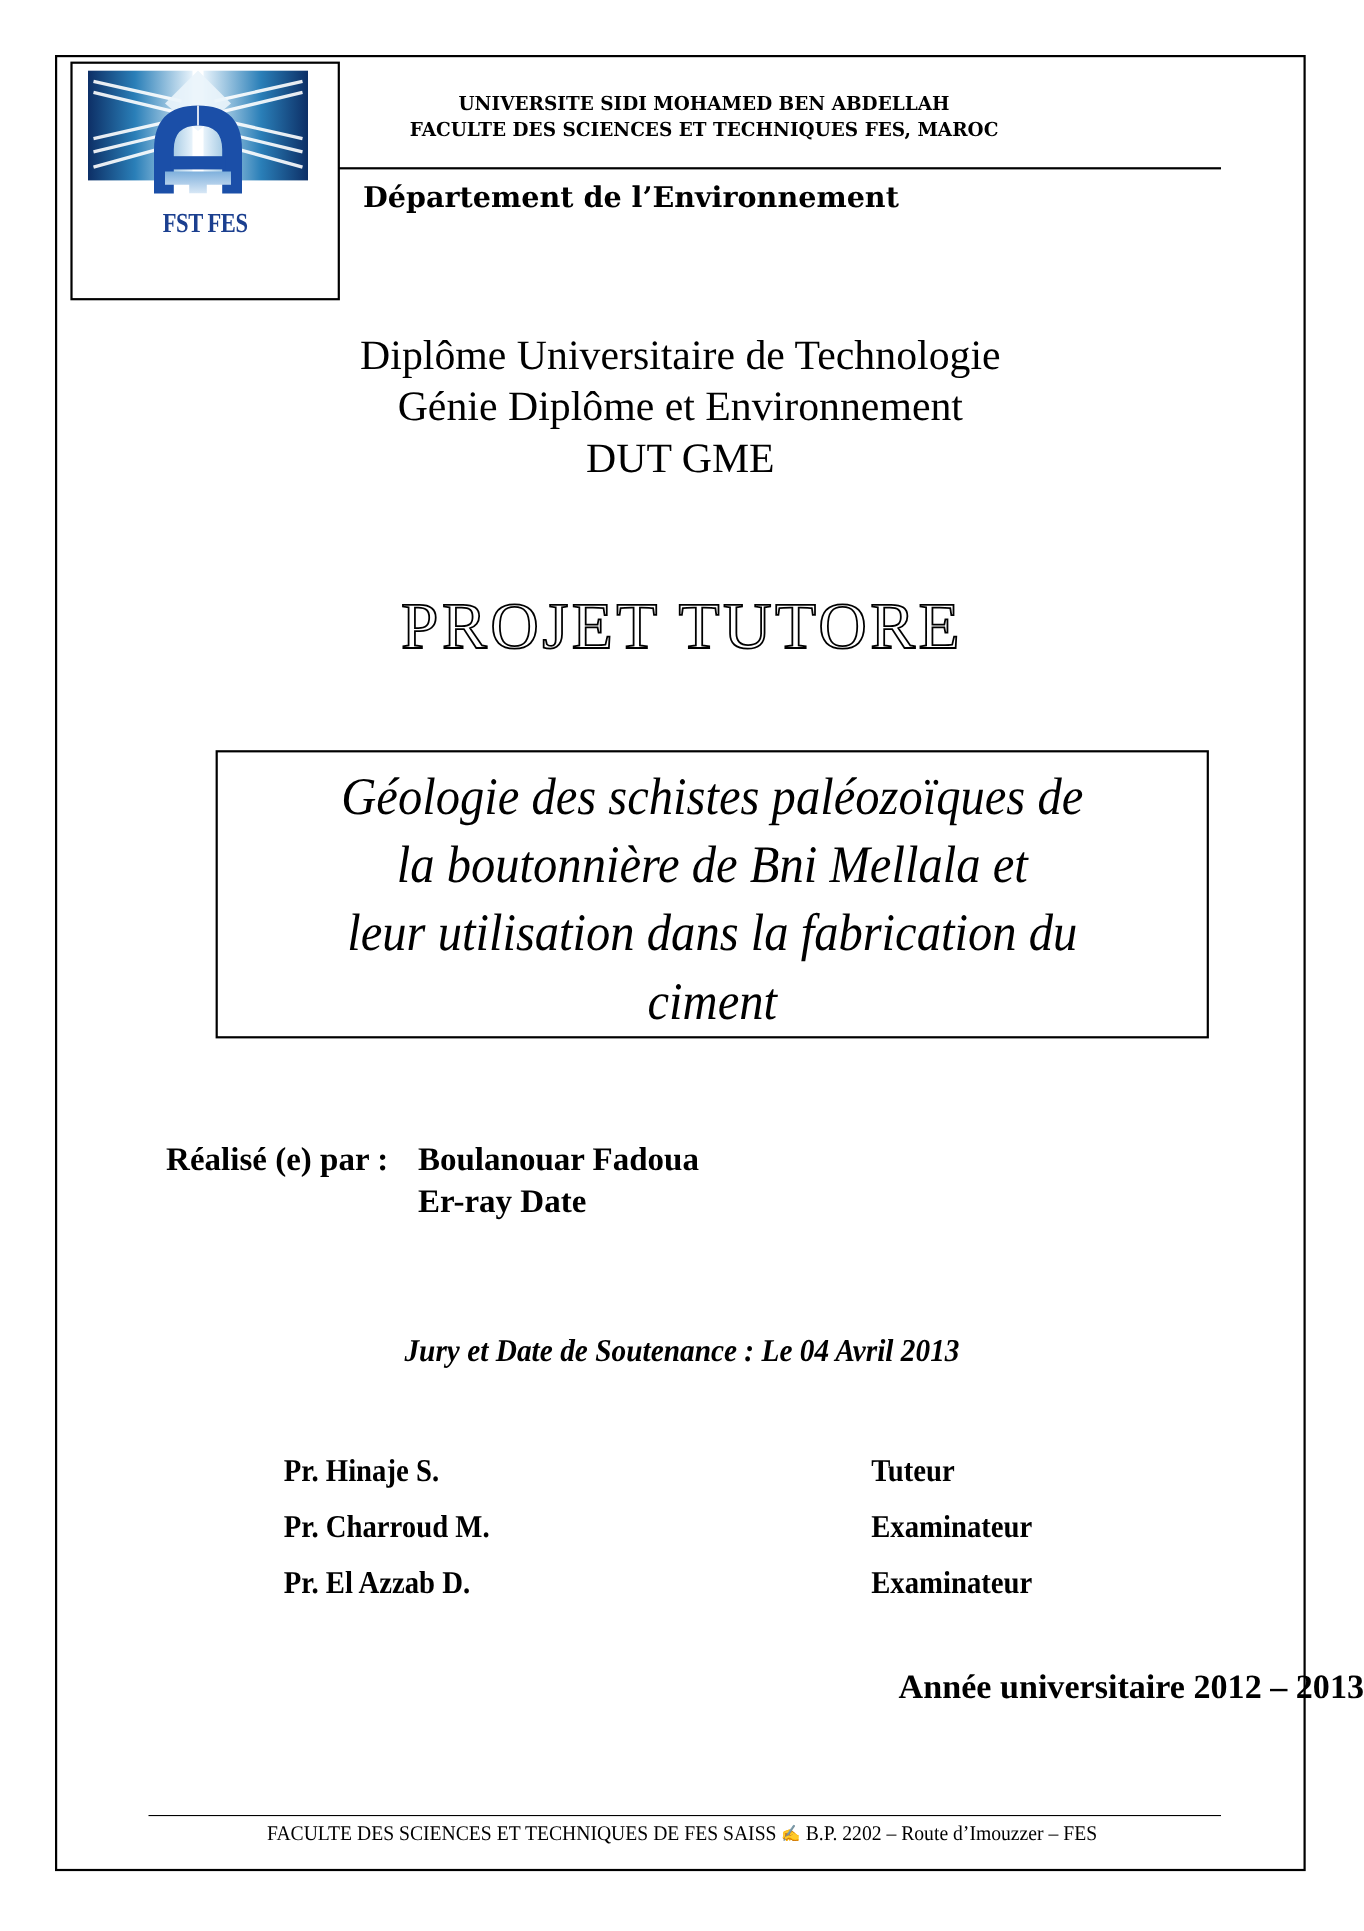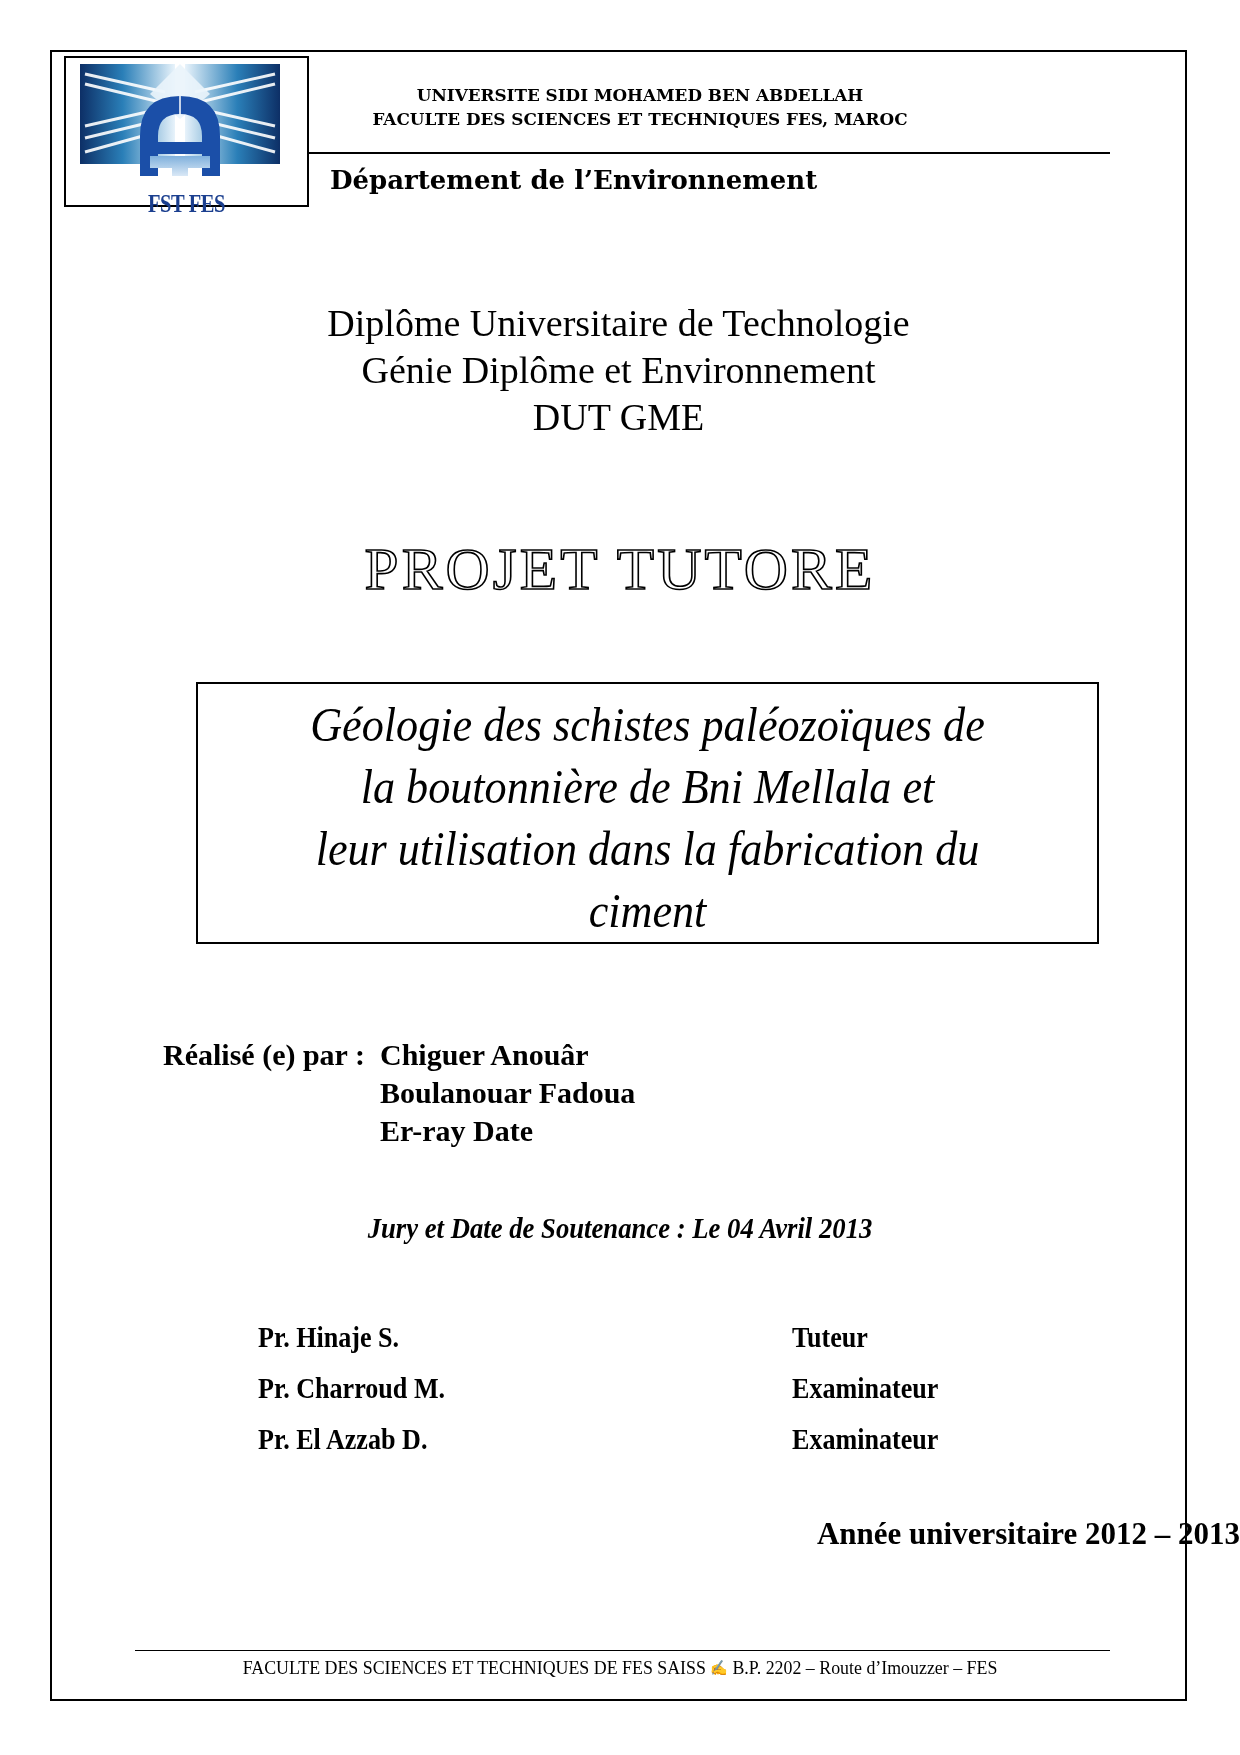--- a/index.html
+++ b/index.html
@@ -1,30 +1,30 @@
 <!DOCTYPE html>
 <html><head>
 <meta charset="utf-8">
 <style>
   html, body { margin:0; padding:0; background:#ffffff; }
   body { width:1240px; height:1755px; position:relative; overflow:hidden; color:#000; font-family:"Liberation Serif", serif; }
   .page-border { position:absolute; left:50px; top:50px; width:1137px; height:1651px; border:2px solid #000; box-sizing:border-box; }
-  .logo-box { position:absolute; left:64px; top:56px; width:245px; height:151px; border:2px solid #000; box-sizing:border-box; background:#fff; }
+  .logo-box { position:absolute; left:64px; top:56px; width:245px; height:217px; border:2px solid #000; box-sizing:border-box; background:#fff; }
   .logo-art { position:absolute; left:14px; top:6px; width:200px; height:112px; }
   .logo-text { position:absolute; left:0; width:100%; top:132px; text-align:center; font-family:"Liberation Serif", serif; font-weight:bold; font-size:25px; color:#1b3f8f; letter-spacing:-0.5px; transform:scaleX(0.82); }
   .univ { position:absolute; left:310px; width:660px; top:83px; text-align:center; font-family:"DejaVu Serif", serif; font-weight:bold; font-size:17.5px; line-height:24px; transform:scaleX(0.96); }
   .head-rule { position:absolute; left:308px; top:152px; width:802px; height:0; border-top:2px solid #000; }
   .dept { position:absolute; left:330px; width:580px; top:162px; font-family:"DejaVu Serif", serif; font-weight:bold; font-size:26px; line-height:36px; }
   .diploma { position:absolute; left:0; width:1237px; top:300px; text-align:center; font-size:38px; line-height:47px; }
   .projet { position:absolute; left:0; width:1240px; top:535px; text-align:center; font-family:"Liberation Serif", serif; font-size:60px; letter-spacing:3px; color:#fff; -webkit-text-stroke:1.6px #000; transform:scaleX(1.02); }
   .title-box { position:absolute; left:196px; top:682px; width:903px; height:262px; border:2px solid #000; box-sizing:border-box; }
   .title-text { position:absolute; left:0; right:0; top:10px; text-align:center; font-style:italic; font-size:48px; line-height:62px; transform:scaleX(0.92); }
   .title-text div { white-space:nowrap; }
   .authors { position:absolute; left:147px; top:1036px; font-weight:bold; font-size:30px; line-height:38px; }
-  .authors .label { position:absolute; left:16px; top:0; white-space:nowrap; }
+  .authors .label { position:absolute; left:4px; top:0; white-space:nowrap; }
   .authors .names { position:absolute; left:233px; top:0; white-space:nowrap; }
   .jury-date { position:absolute; left:0; width:1240px; top:1212px; text-align:center; font-style:italic; font-weight:bold; font-size:29px; transform:scaleX(0.92); }
   .jury { position:absolute; left:258px; top:1312px; font-weight:bold; font-size:29px; line-height:51px; }
   .jury .row { position:relative; height:51px; width:800px; }
   .jury .pname { position:absolute; left:0; white-space:nowrap; transform:scaleX(0.9); transform-origin:left; }
   .jury .prole { position:absolute; left:534px; white-space:nowrap; transform:scaleX(0.9); transform-origin:left; }
   .year { position:absolute; left:0; width:1240px; top:1516px; text-align:right; font-weight:bold; font-size:31px; }
   .foot-rule { position:absolute; left:135px; top:1650px; width:975px; border-top:1.5px solid #000; }
   .footer { position:absolute; left:0; width:1240px; top:1657px; text-align:center; font-size:19px; transform:scaleX(0.94); white-space:nowrap; }
   .memo-icon { display:inline-block; font-size:15px; vertical-align:1px; }
@@ -96,21 +96,20 @@
     <div>Géologie des schistes paléozoïques de</div>
     <div>la boutonnière de Bni Mellala et</div>
     <div>leur utilisation dans la fabrication du</div>
     <div>ciment</div>
   </div>
 </div>
 
 <div class="authors">
   <div class="label">Réalisé (e) par :</div>
   <div class="names">
-    <div>Chiguer Anouâr</div>
     <div>Boulanouar Fadoua</div>
     <div>Er-ray Date</div>
   </div>
 </div>
 
 <div class="jury-date">Jury et Date de Soutenance : Le 04 Avril 2013</div>
 
 <div class="jury">
   <div class="row">
     <span class="pname">Pr.  Hinaje S.</span>

